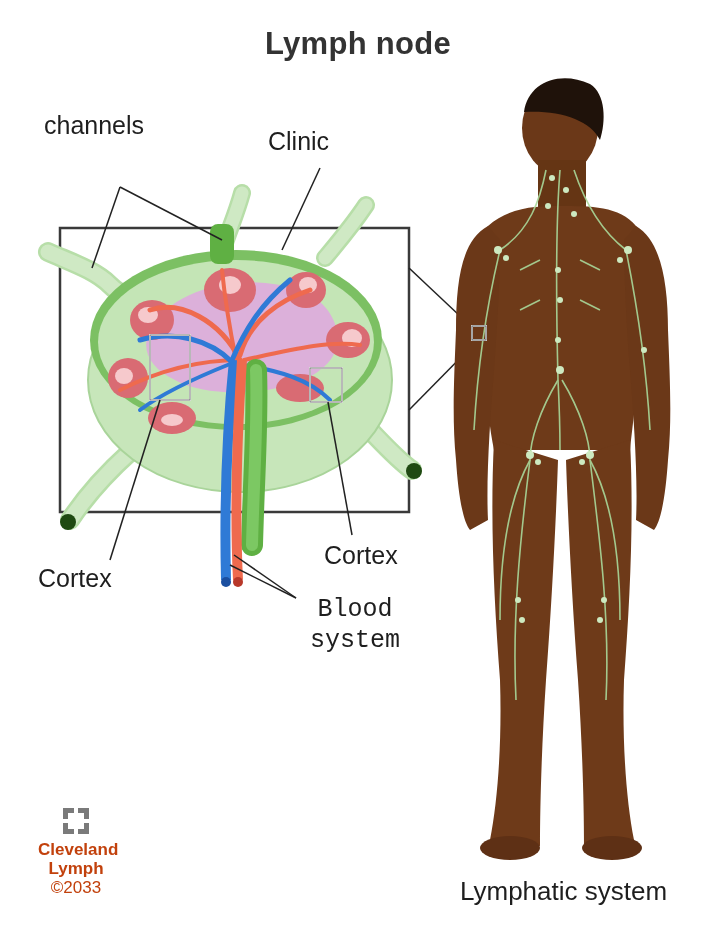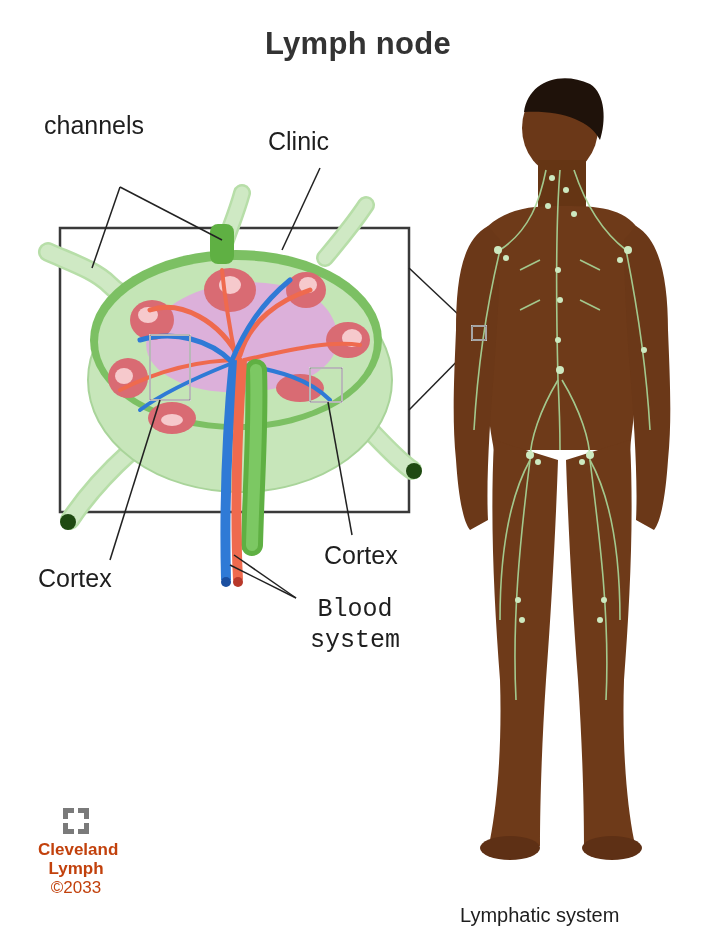--- a/index.html
+++ b/index.html
@@ -4,21 +4,21 @@
 <style>
   html, body { margin:0; padding:0; background:#ffffff; }
   body { width:720px; height:940px; position:relative; overflow:hidden; font-family:"Liberation Sans", sans-serif; color:#222; }
   .title { position:absolute; left:0; width:716px; top:26px; text-align:center; font-size:31px; font-weight:bold; color:#333; letter-spacing:0.3px; }
   .label { position:absolute; font-size:25px; color:#1e1e1e; line-height:31px; }
   .lbl-lymph { left:44px; top:110px; text-align:center; }
   .lbl-capsule { left:268px; top:126px; }
   .lbl-medulla { left:38px; top:563px; }
   .lbl-cortex { left:324px; top:540px; }
   .lbl-blood { left:310px; top:594px; text-align:center;font-family:Liberation Mono, monospace; }
-  .lbl-system { left:460px; top:900px; font-size:20px; }
+  .lbl-system { left:460px; top:876px; font-size:26px; }
   .logo { position:absolute; left:38px; top:808px; width:76px; text-align:center; color:#c2410c; font-weight:bold; font-size:17px; line-height:19px; }
   .logo .mark { display:block; margin:0 auto 6px auto; }
   .logo .year { font-weight:normal; font-size:17px; }
   svg.scene { position:absolute; left:0; top:0; }
 </style>
 </head>
 <body>
 
 <div class="title">Lymph node</div>
 

